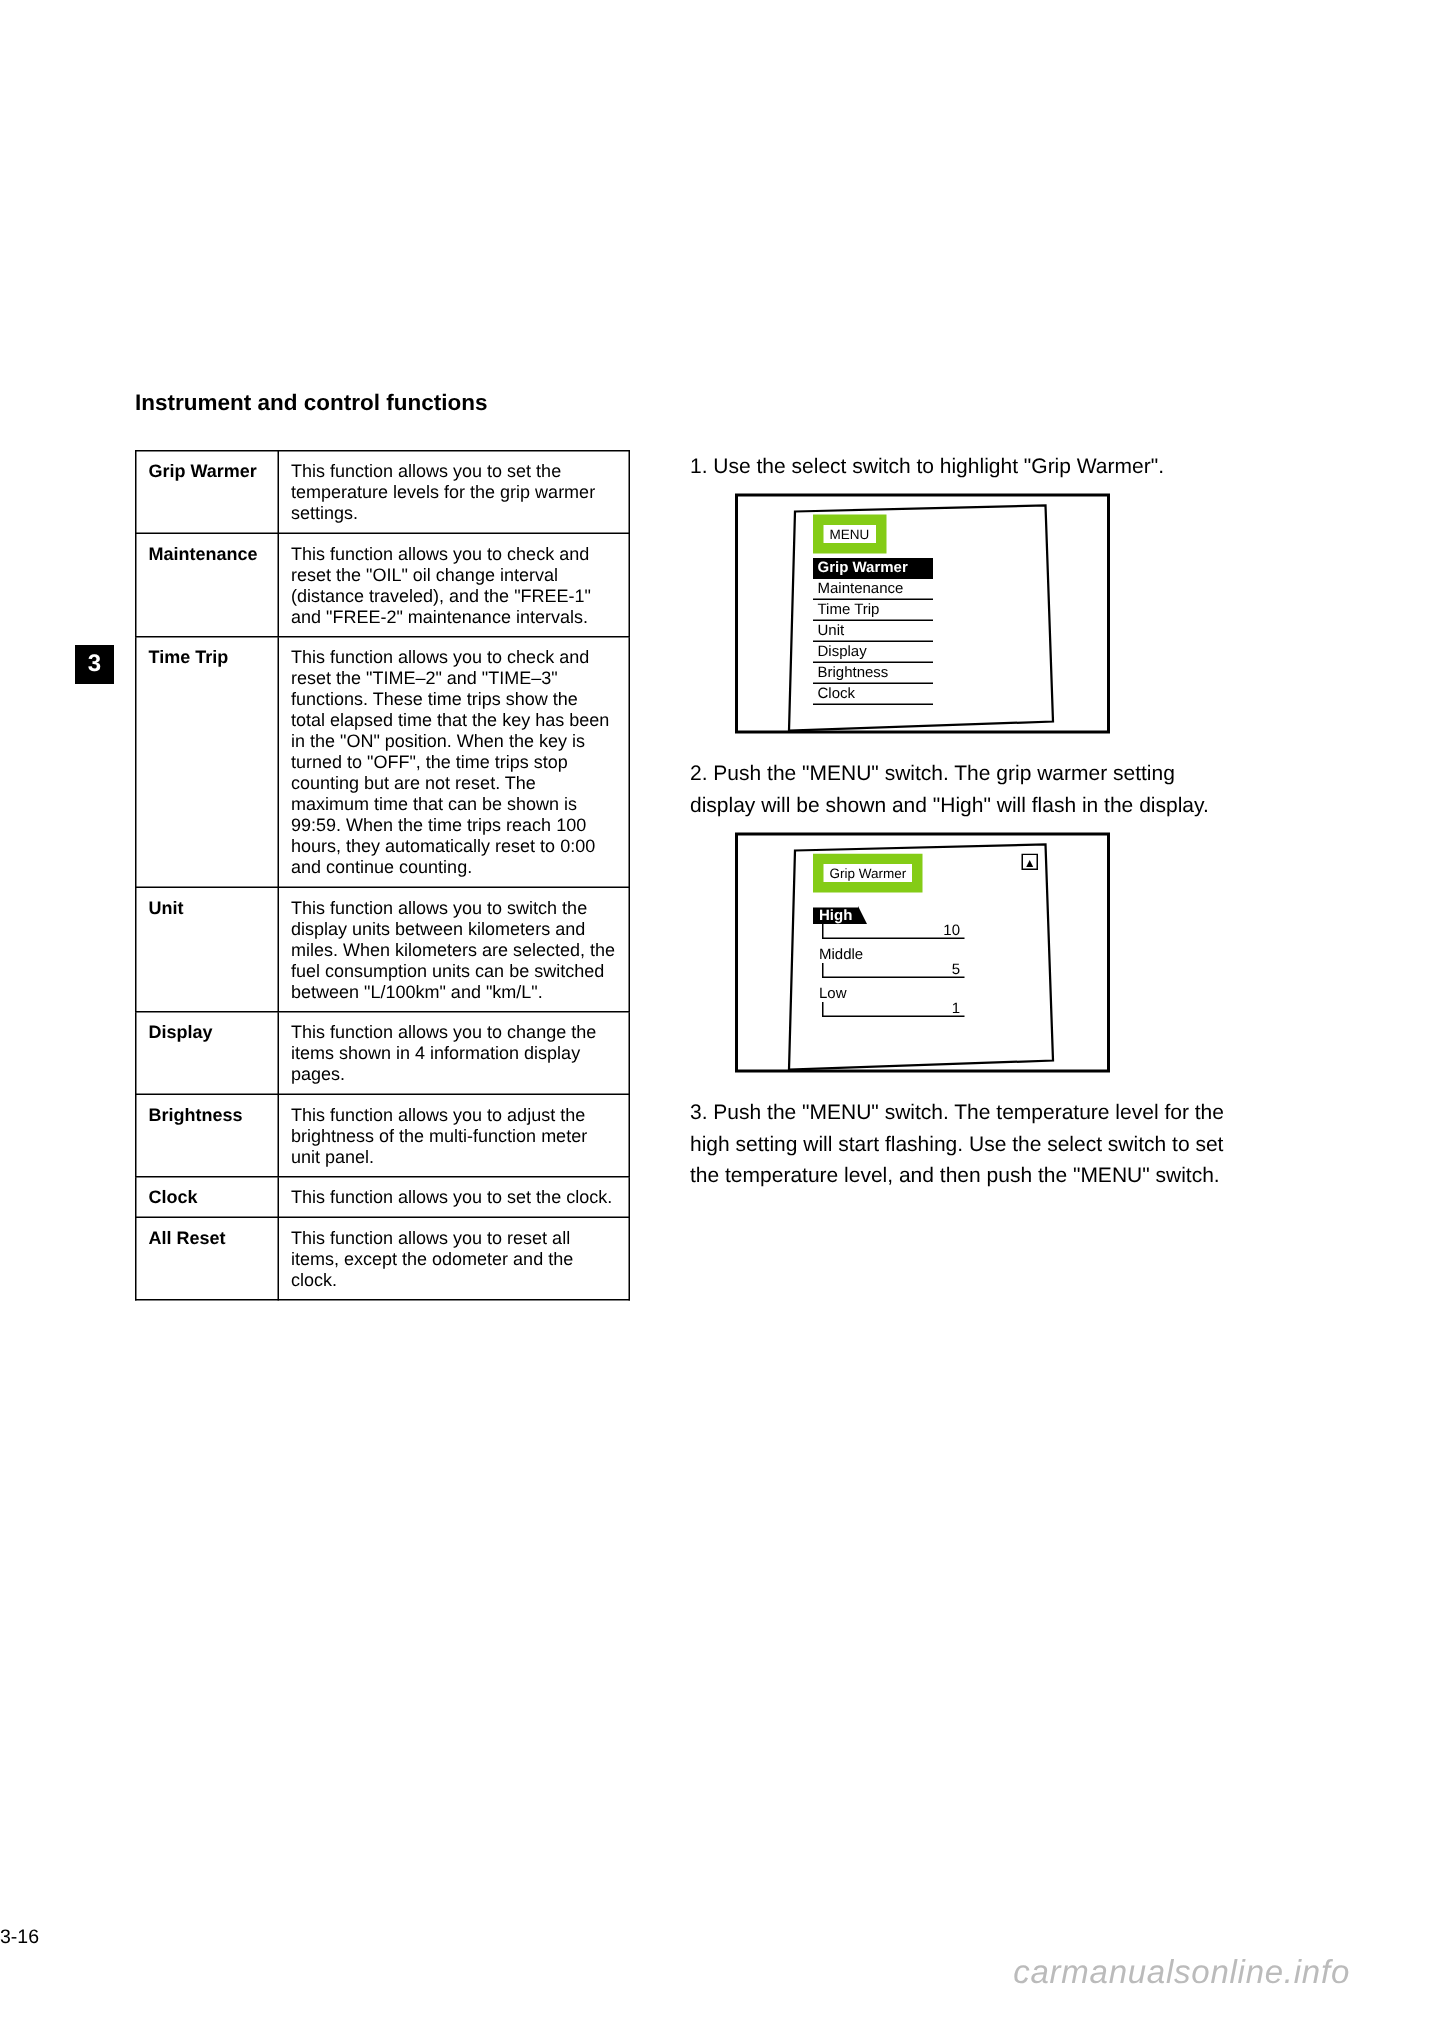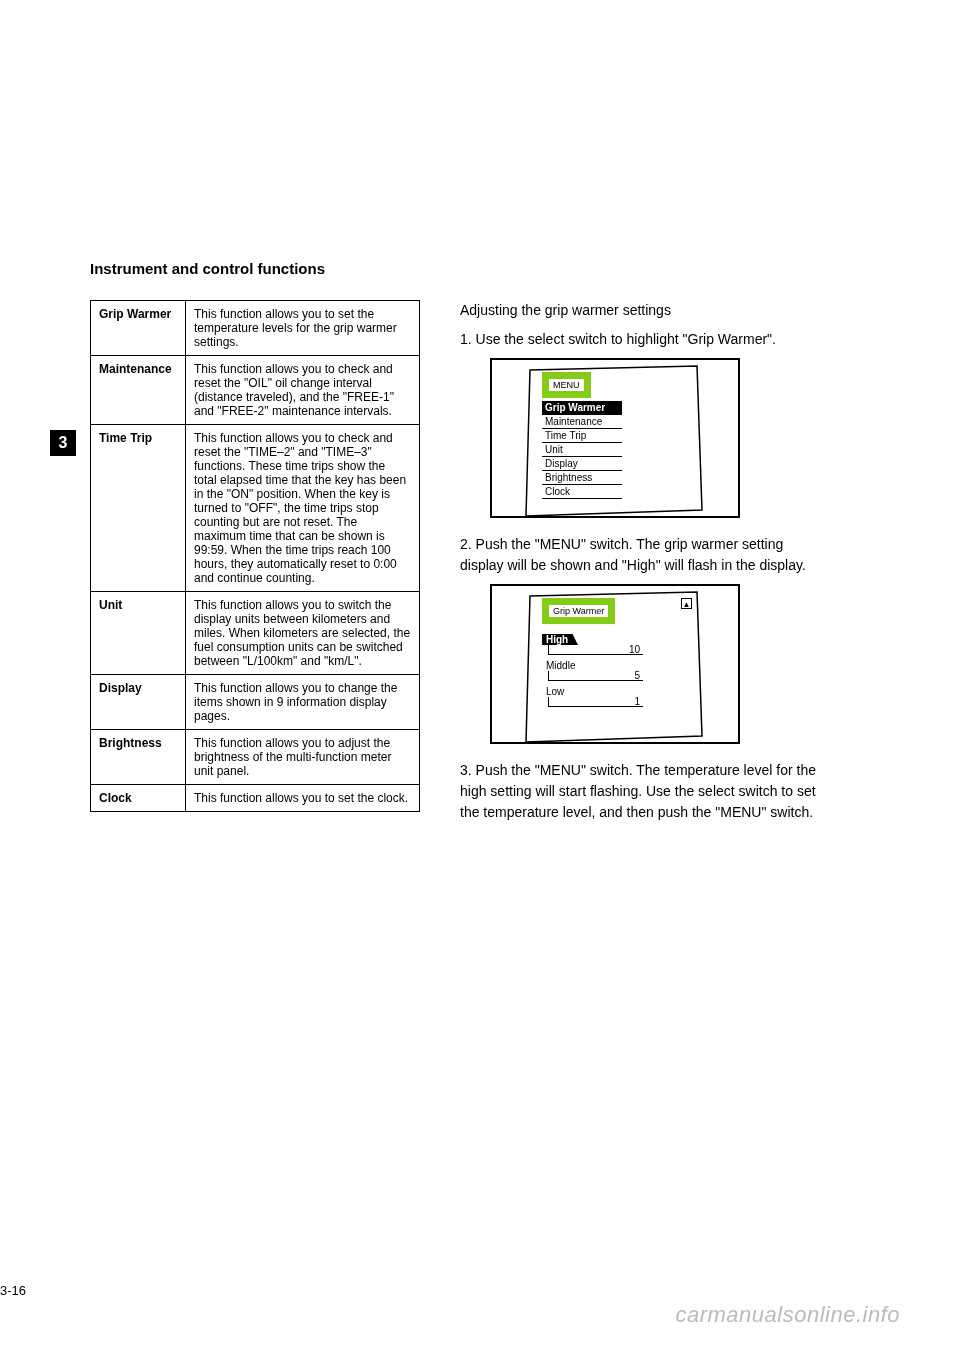--- a/index.html
+++ b/index.html
@@ -183,39 +183,40 @@
           <tr>
             <td>Time Trip</td>
             <td>This function allows you to check and reset the "TIME–2" and "TIME–3" functions. These time trips show the total elapsed time that the key has been in the "ON" position. When the key is turned to "OFF", the time trips stop counting but are not reset. The maximum time that can be shown is 99:59. When the time trips reach 100 hours, they automatically reset to 0:00 and continue counting.</td>
           </tr>
           <tr>
             <td>Unit</td>
             <td>This function allows you to switch the display units between kilometers and miles. When kilometers are selected, the fuel consumption units can be switched between "L/100km" and "km/L".</td>
           </tr>
           <tr>
             <td>Display</td>
-            <td>This function allows you to change the items shown in 9 information display pages.</td>
+            <td>This function allows you to change the items shown in 4 information display pages.</td>
           </tr>
           <tr>
             <td>Brightness</td>
             <td>This function allows you to adjust the brightness of the multi-function meter unit panel.</td>
           </tr>
           <tr>
             <td>Clock</td>
             <td>This function allows you to set the clock.</td>
+          </tr>
+          <tr>
+            <td>All Reset</td>
+            <td>This function allows you to reset all items, except the odometer and the clock.</td>
           </tr>
         </tbody>
     </table>
   </div>
 
   <div class="right-col">
 
-    <div class="body-text">
-      <span>Adjusting the grip warmer settings</span>
-    </div>
     <div class="body-text">
       <span>1. Use the select switch to highlight "Grip Warmer".</span>
     </div>
 
     <div class="figure">
       <svg width="250" height="160" style="position:absolute;left:0;top:0;">
         <path class="lcd-outline" d="M 38 10 L 205 6 L 210 150 L 34 156 Z"></path>
       </svg>
       <div class="lcd-screen">
         <span class="menu-title">MENU</span>

